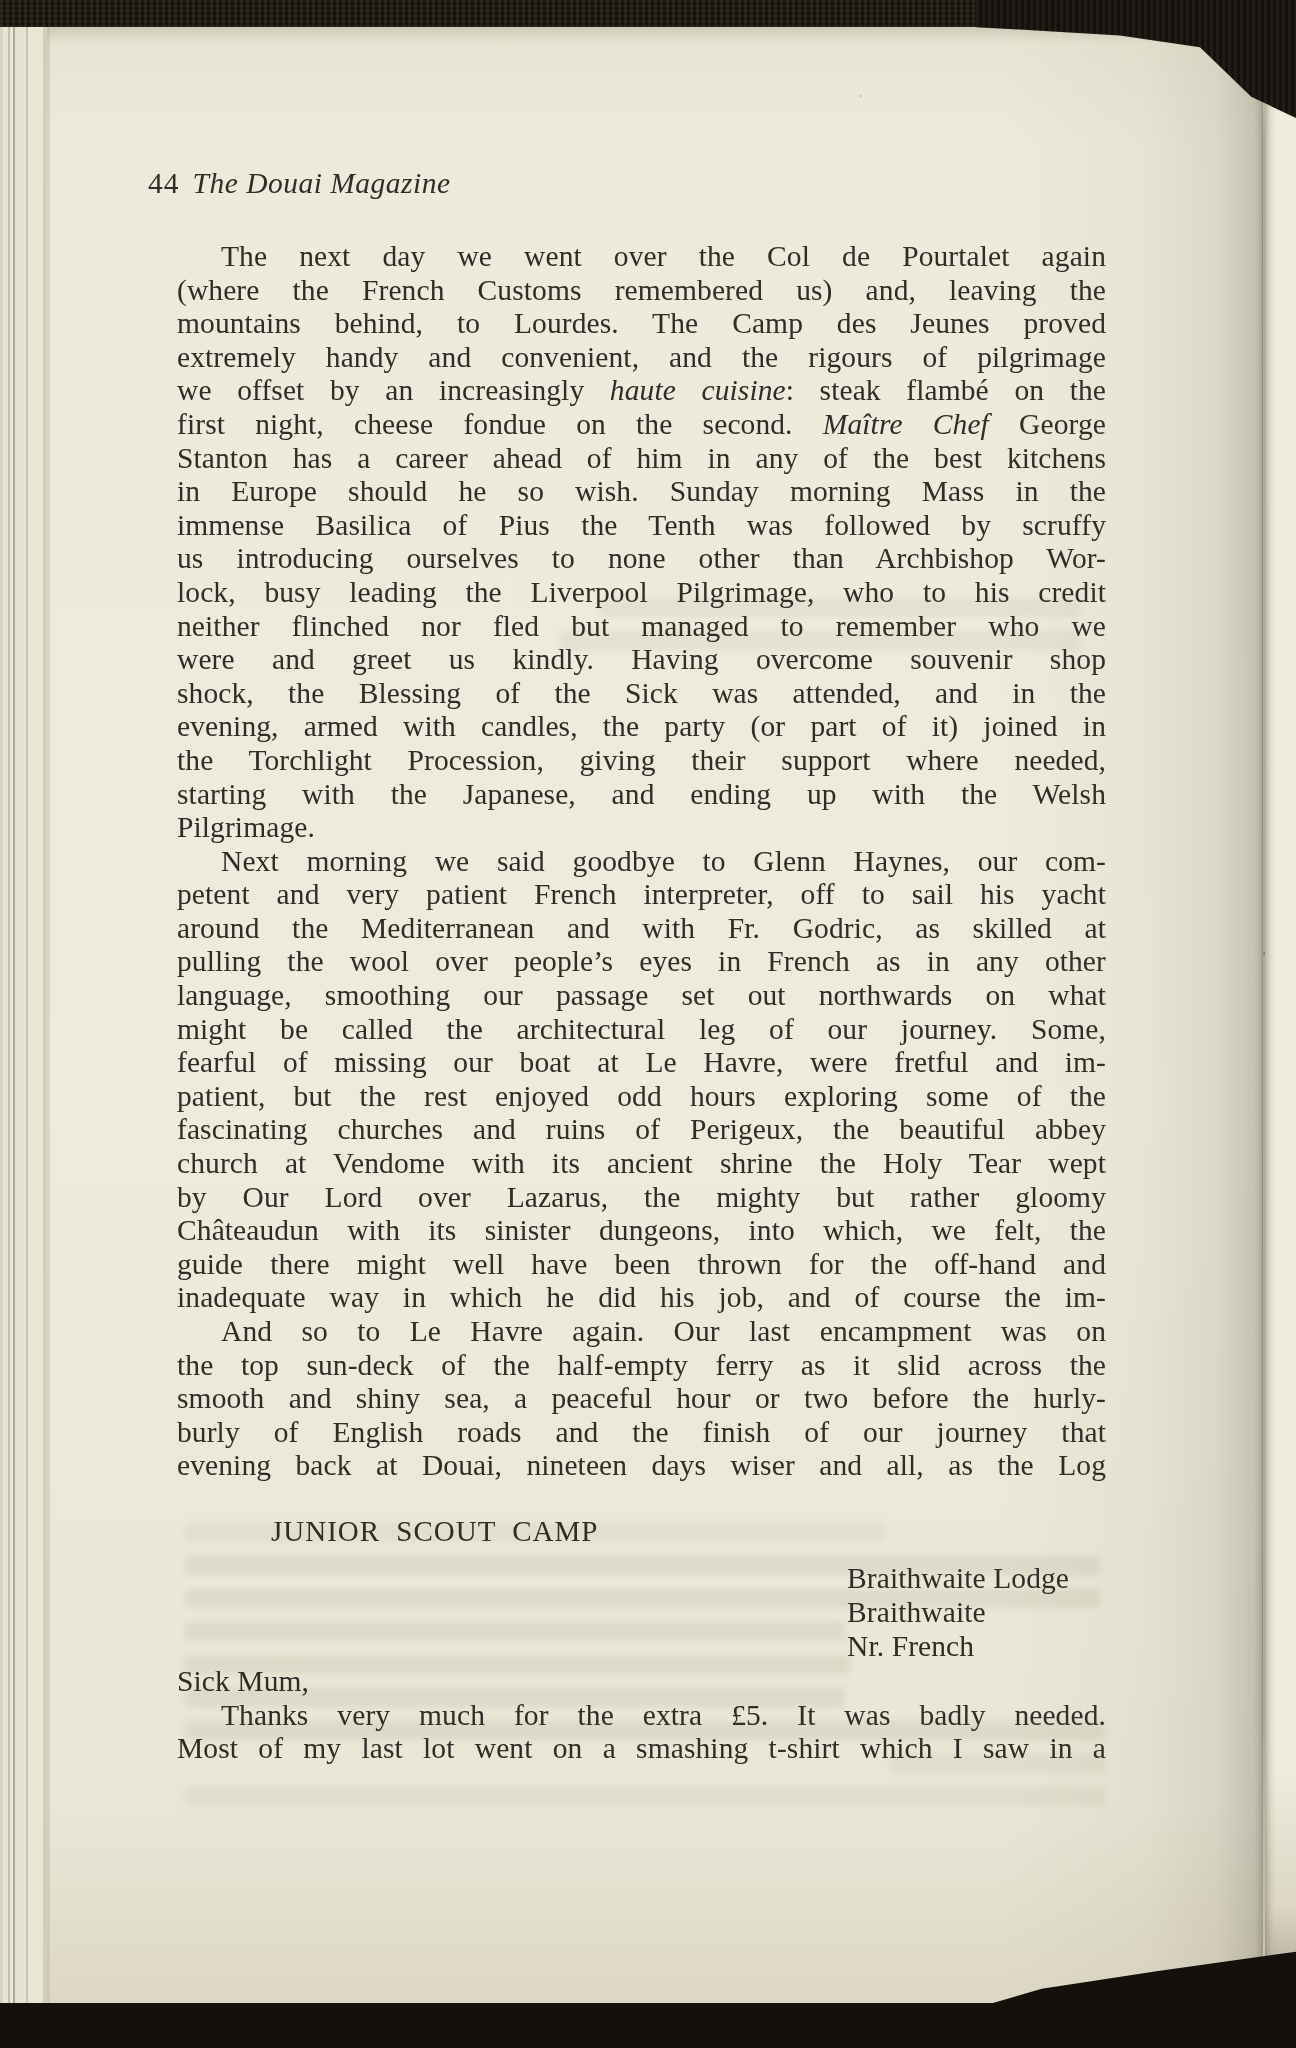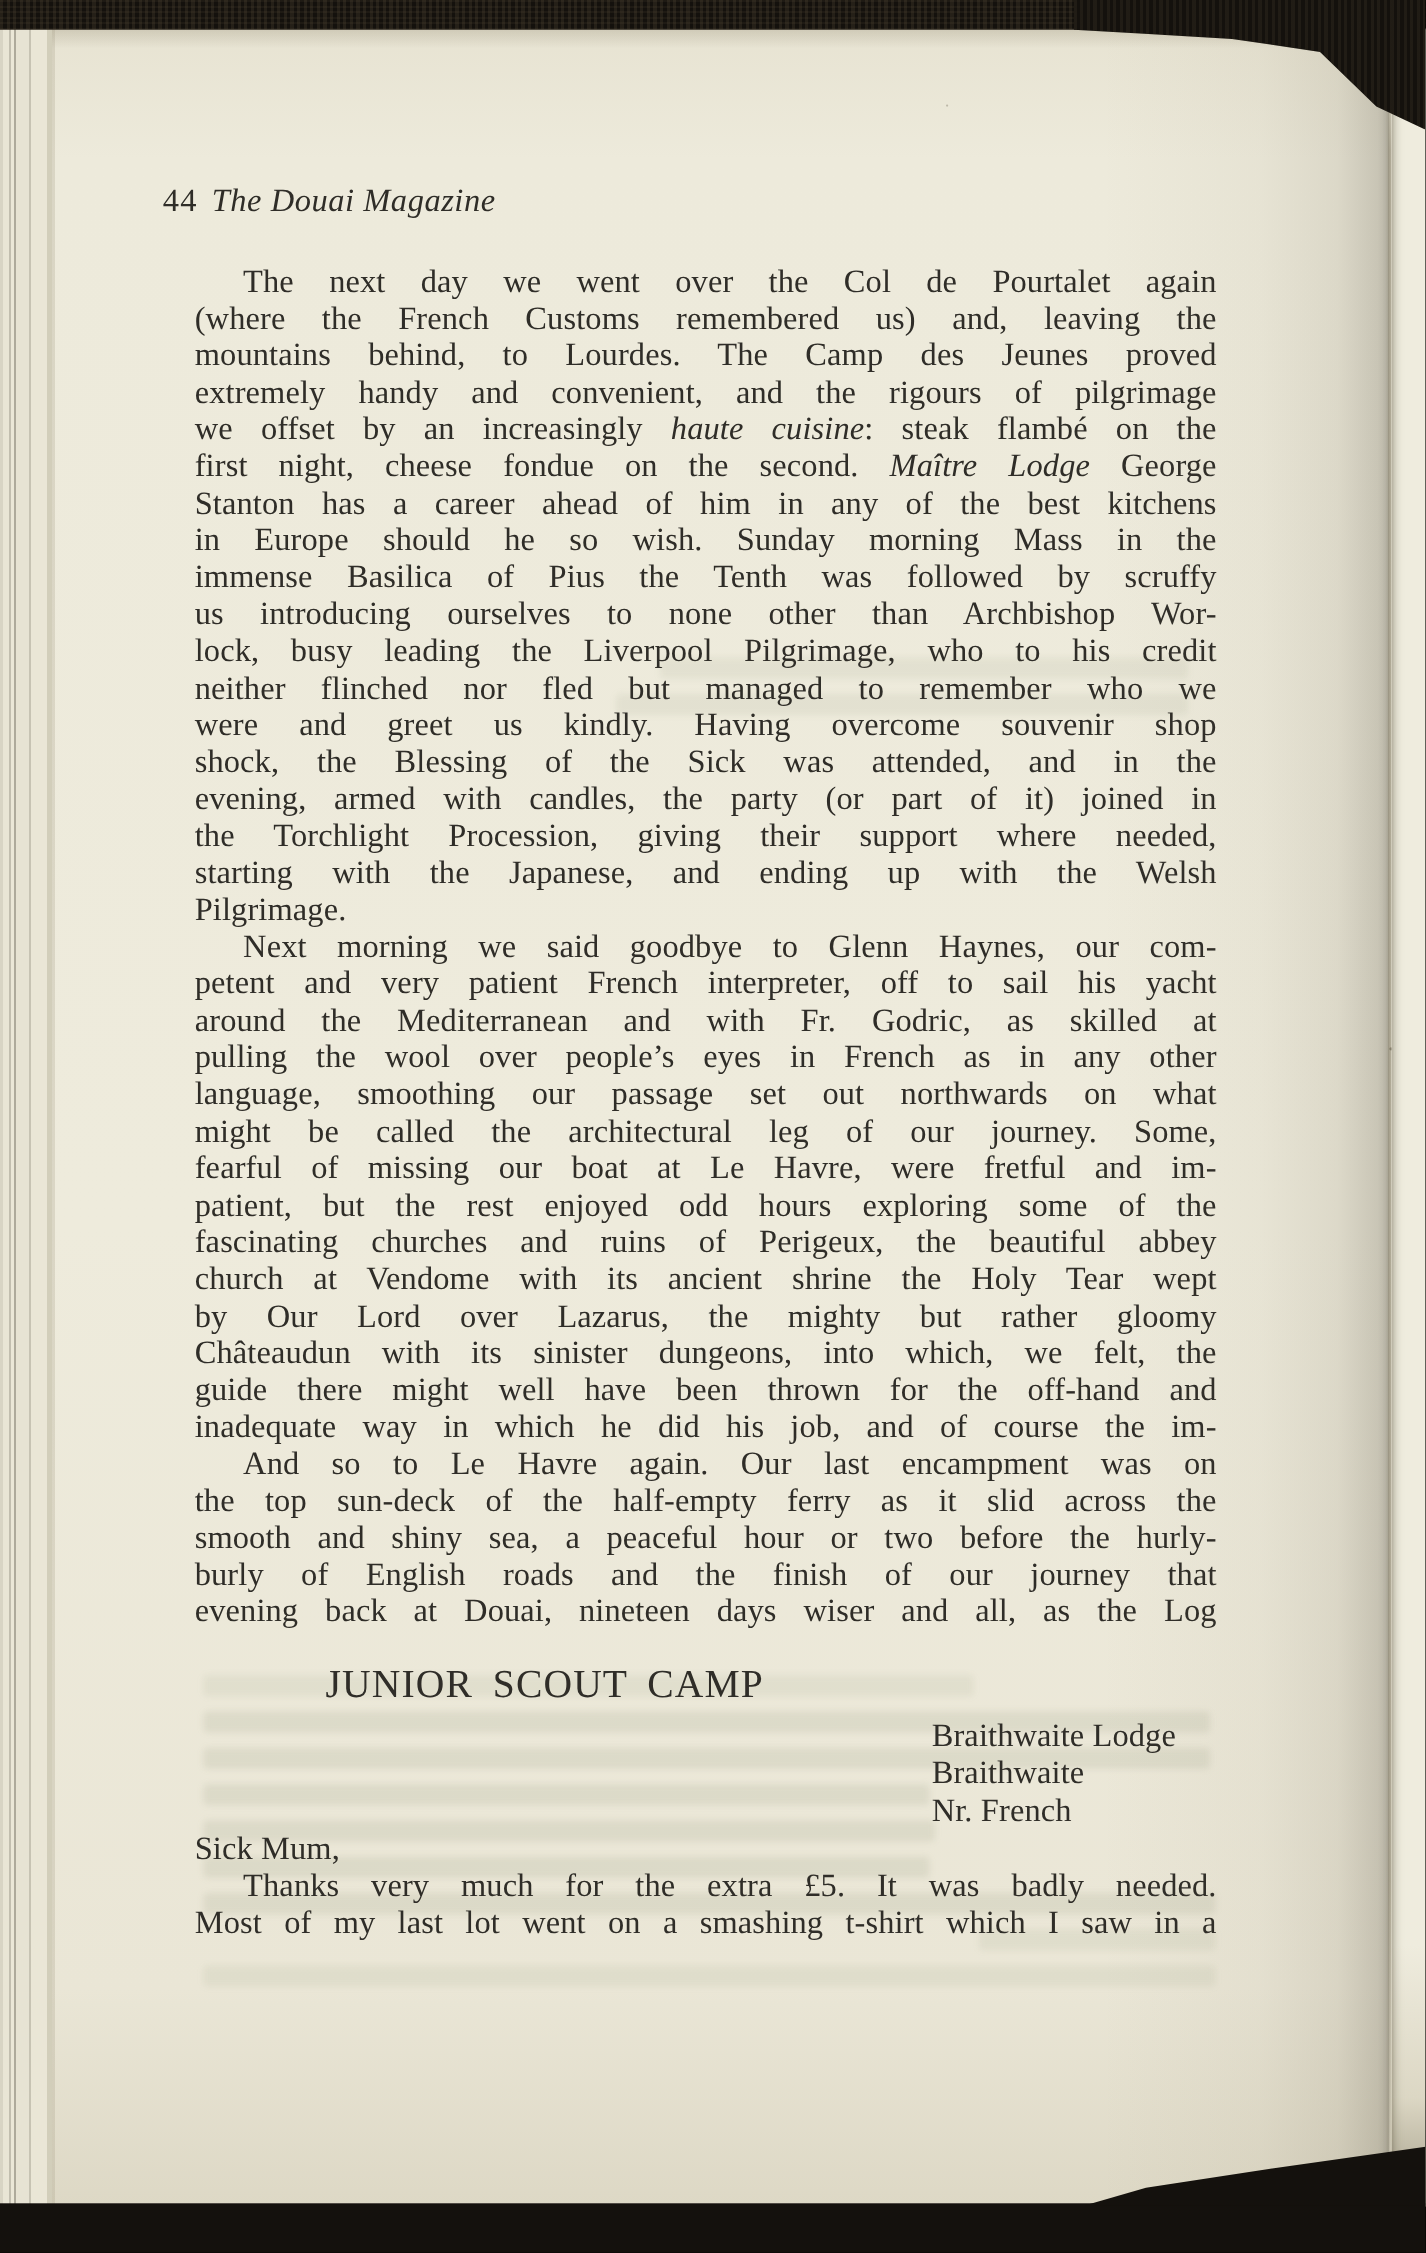--- a/index.html
+++ b/index.html
@@ -70,22 +70,22 @@
   .speck{position:absolute;border-radius:50%;background:rgba(70,62,45,0.55);}
   
   .runhead{position:absolute;left:148px;top:140px;font-size:29.5px;line-height:34px;}
   .runhead .pagenum{letter-spacing:1px;}
   .runhead .runtitle{font-style:italic;margin-left:13px;letter-spacing:0.5px;}
   .body-col{position:absolute;left:177px;top:214px;width:929px;
     font-size:29.5px;line-height:33.6px;letter-spacing:0.1px;}
   .line{text-align:justify;text-align-last:justify;}
   .line.first{text-indent:44px;}
   .line.plast{text-align-last:left;}
-  .camp-heading{margin-top:30px;width:max-content;margin-left:119px;
-    font-size:36px;line-height:36px;letter-spacing:1px;word-spacing:8px;}
+  .camp-heading{margin-top:30px;width:max-content;margin-left:94px;
+    font-size:29px;line-height:36px;letter-spacing:1px;word-spacing:8px;}
   .address{margin-top:12px;margin-left:670px;line-height:34px;}
   .salutation{margin-top:2px;}
   .letter-body .line.first{text-indent:44px;}
 </style>
 </head>
 <body>
 
 <div class="photo">
 
   <div class="paper">
@@ -111,21 +111,21 @@
     </div>
 
     <div class="body-col">
       <div>
           <div>
             <div class="line first">The next day we went over the Col de Pourtalet again</div>
             <div class="line">(where the French Customs remembered us) and, leaving the</div>
             <div class="line">mountains behind, to Lourdes. The Camp des Jeunes proved</div>
             <div class="line">extremely handy and convenient, and the rigours of pilgrimage</div>
             <div class="line">we offset by an increasingly <i>haute cuisine</i>:  steak flambé on the</div>
-            <div class="line">first night, cheese fondue on the second. <i>Maître Lodge</i> George</div>
+            <div class="line">first night, cheese fondue on the second. <i>Maître Chef</i> George</div>
             <div class="line">Stanton has a career ahead of him in any of the best kitchens</div>
             <div class="line">in Europe should he so wish. Sunday morning Mass in the</div>
             <div class="line">immense Basilica of Pius the Tenth was followed by scruffy</div>
             <div class="line">us introducing ourselves to none other than Archbishop Wor-</div>
             <div class="line">lock, busy leading the Liverpool Pilgrimage, who to his credit</div>
             <div class="line">neither flinched nor fled but managed to remember who we</div>
             <div class="line">were and greet us kindly. Having overcome souvenir shop</div>
             <div class="line">shock, the Blessing of the Sick was attended, and in the</div>
             <div class="line">evening, armed with candles, the party (or part of it) joined in</div>
             <div class="line">the Torchlight Procession, giving their support where needed,</div>

